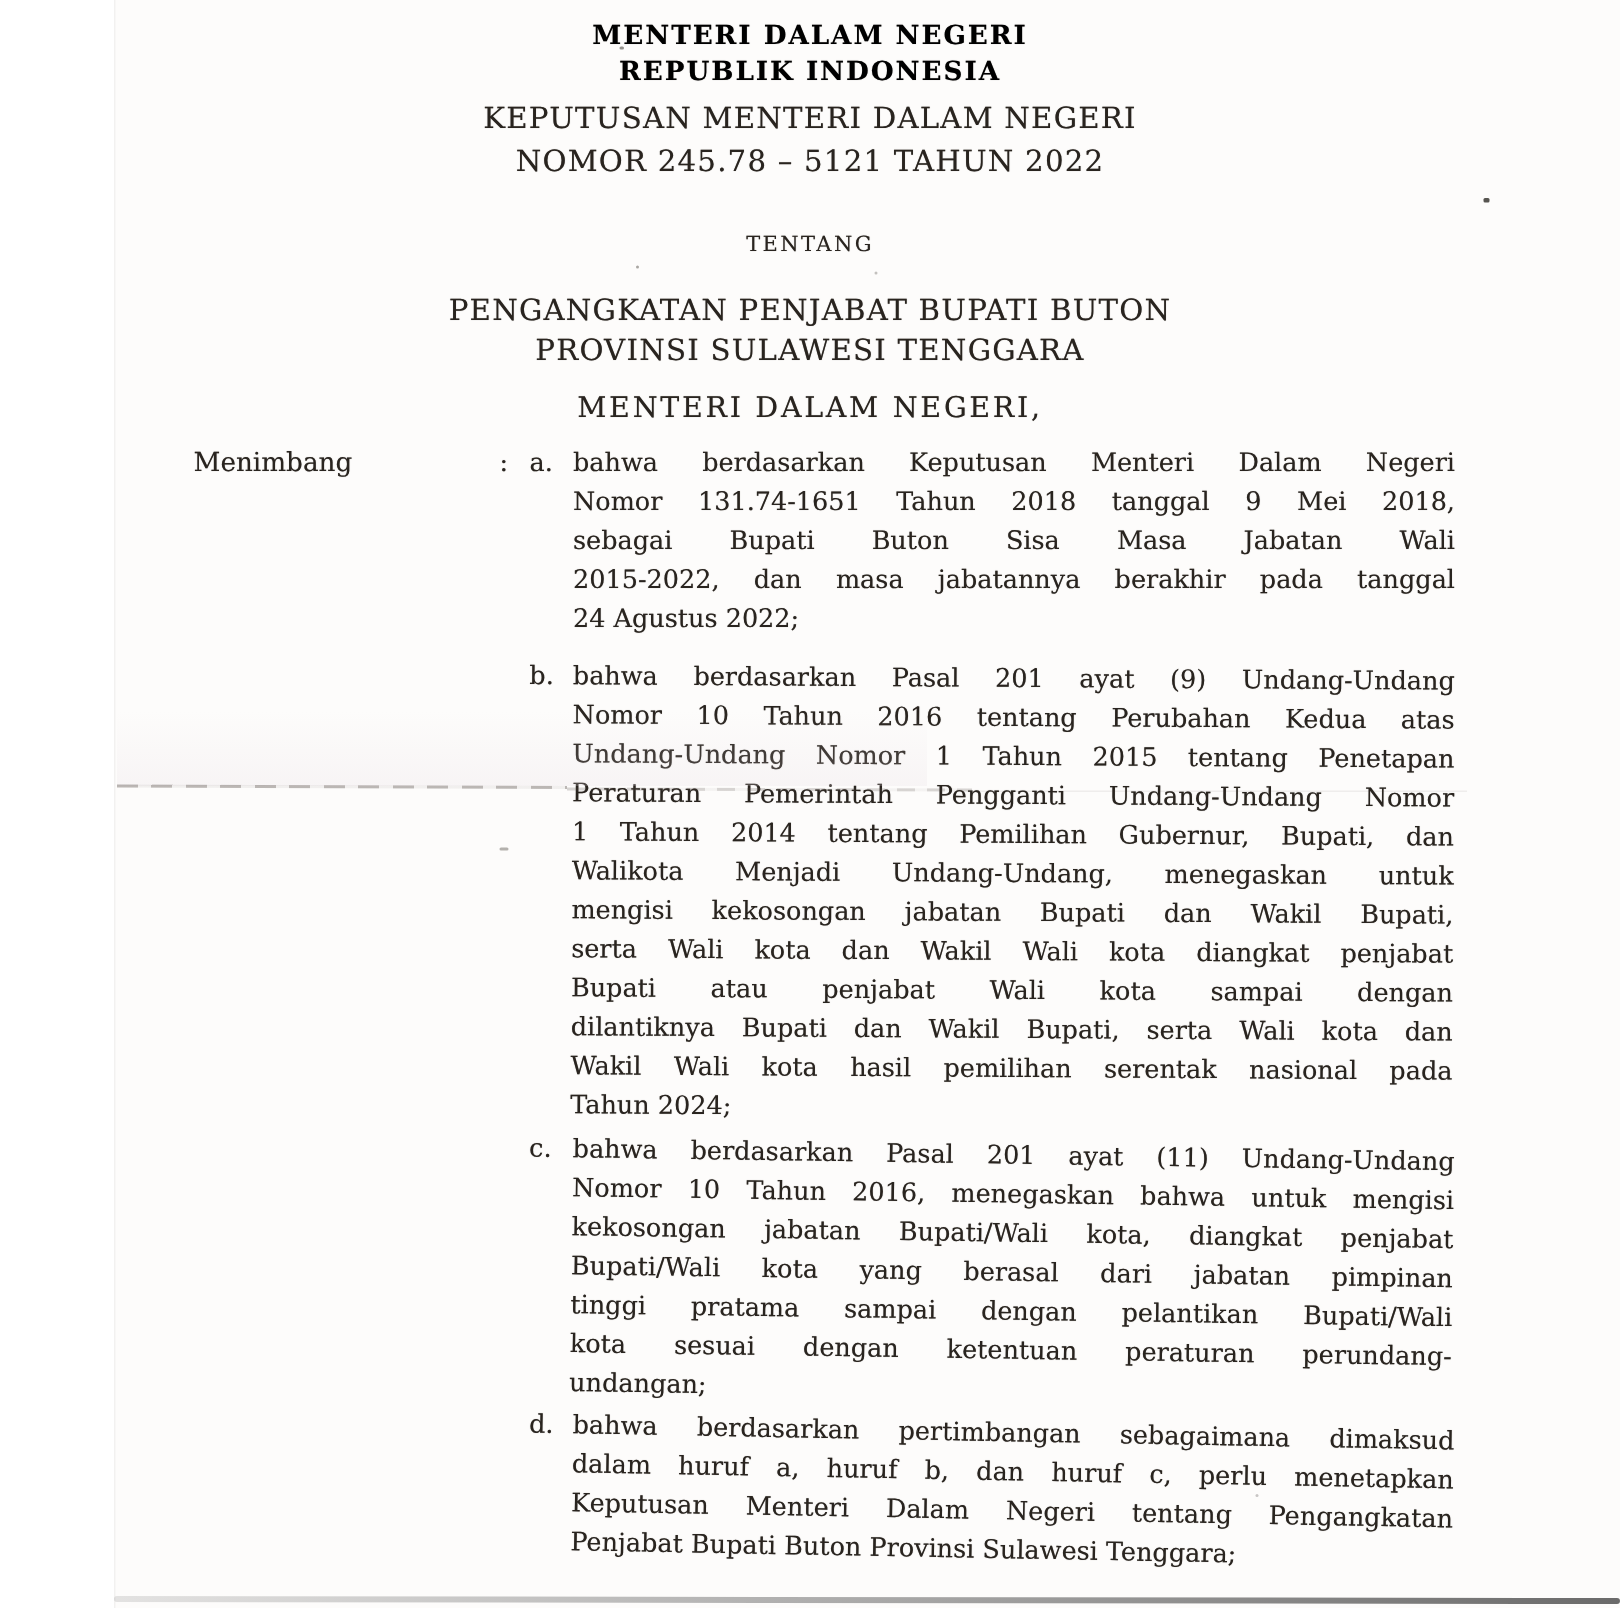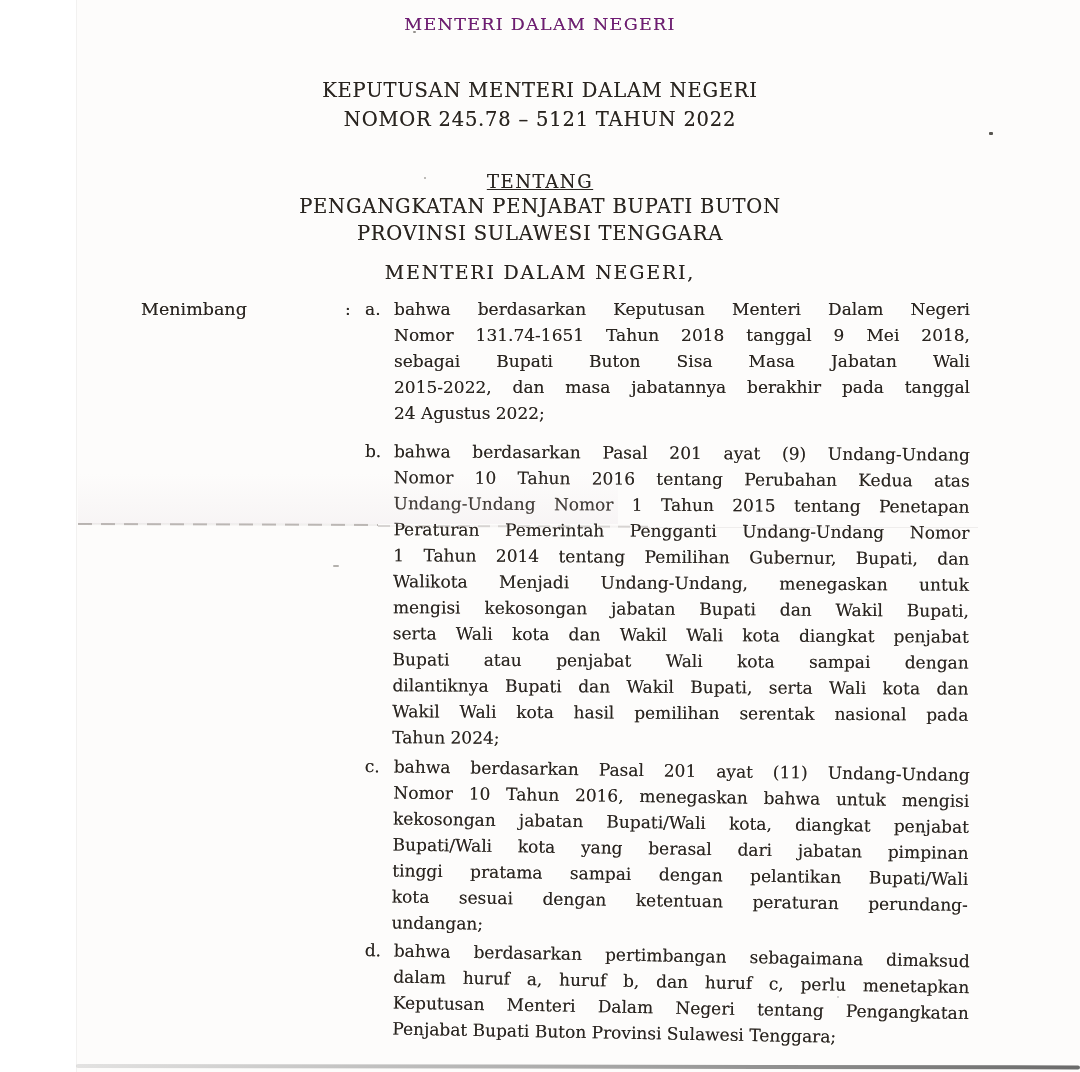--- a/index.html
+++ b/index.html
@@ -21,32 +21,32 @@
     background: #ffffff;
   }
   .page-edge {
     position: absolute; left: 76px; top: 0; bottom: 0; width: 1px;
     background: rgba(0,0,0,0.045);
   }
   .txt { text-shadow: 0 0 0.5px rgba(41,36,31,0.55); }
 
   
   .cblock { position: absolute; left: 0; right: 0; text-align: center; }
-  .letterhead { top: 12px; font-weight: normal; font-size: 17.5px; line-height: 24px; letter-spacing: 1.3px; color: #701a75; }
-  .decree     { top: 76px; font-size: 19.5px; line-height: 29px; letter-spacing: 0.8px; }
-  .tentang    { top: 170px; font-size: 18px; line-height: 24px; letter-spacing: 1.6px; text-decoration: underline; }
+  .letterhead { top: 12px; font-weight: bold; font-size: 17.5px; line-height: 24px; letter-spacing: 1.3px; color: #000000; }
+  .decree     { top: 64px; font-size: 19.5px; line-height: 29px; letter-spacing: 0.8px; }
+  .tentang    { top: 151px; font-size: 14px; line-height: 24px; letter-spacing: 1.6px; }
   .subject    { top: 193px; font-size: 19.5px; line-height: 27px; letter-spacing: 0.8px; }
   .issuer     { top: 260px; font-size: 19px;  line-height: 24px; letter-spacing: 1.8px; }
 
   
   .consider {
     position: absolute; top: 296px; left: 129px; right: 110px;
     display: grid; grid-template-columns: 204px 20px 1fr;
     align-items: start;
-    font-size: 17px; line-height: 26px; margin-left: 12px;
+    font-size: 17px; line-height: 26px;
   }
   .menimbang { grid-column: 1; font-size: 17.5px; }
   .colon { grid-column: 2; }
   .items { grid-column: 3; }
   .item { display: flex; transform-origin: 0 0; }
   .marker { width: 29px; flex: none; }
   .para { flex: 1; }
   .para .line { text-align: justify; text-align-last: justify; }
   .para .line:last-child { text-align-last: left; }
   .item-b { margin-top: 12px; transform: rotate(0.35deg); }
@@ -92,20 +92,21 @@
 </head>
 <body>
 
 <div class="page">
 
   <div class="scan-strip"></div>
   <div class="page-edge"></div>
 
   <div class="cblock letterhead txt">
     <div>MENTERI DALAM NEGERI</div>
+    <div>REPUBLIK INDONESIA</div>
   </div>
 
   <div class="cblock decree txt">
     <div>KEPUTUSAN MENTERI DALAM NEGERI</div>
     <div>NOMOR 245.78 – 5121 TAHUN 2022</div>
   </div>
 
   <div class="cblock tentang txt">TENTANG</div>
 
   <div class="cblock subject txt">

